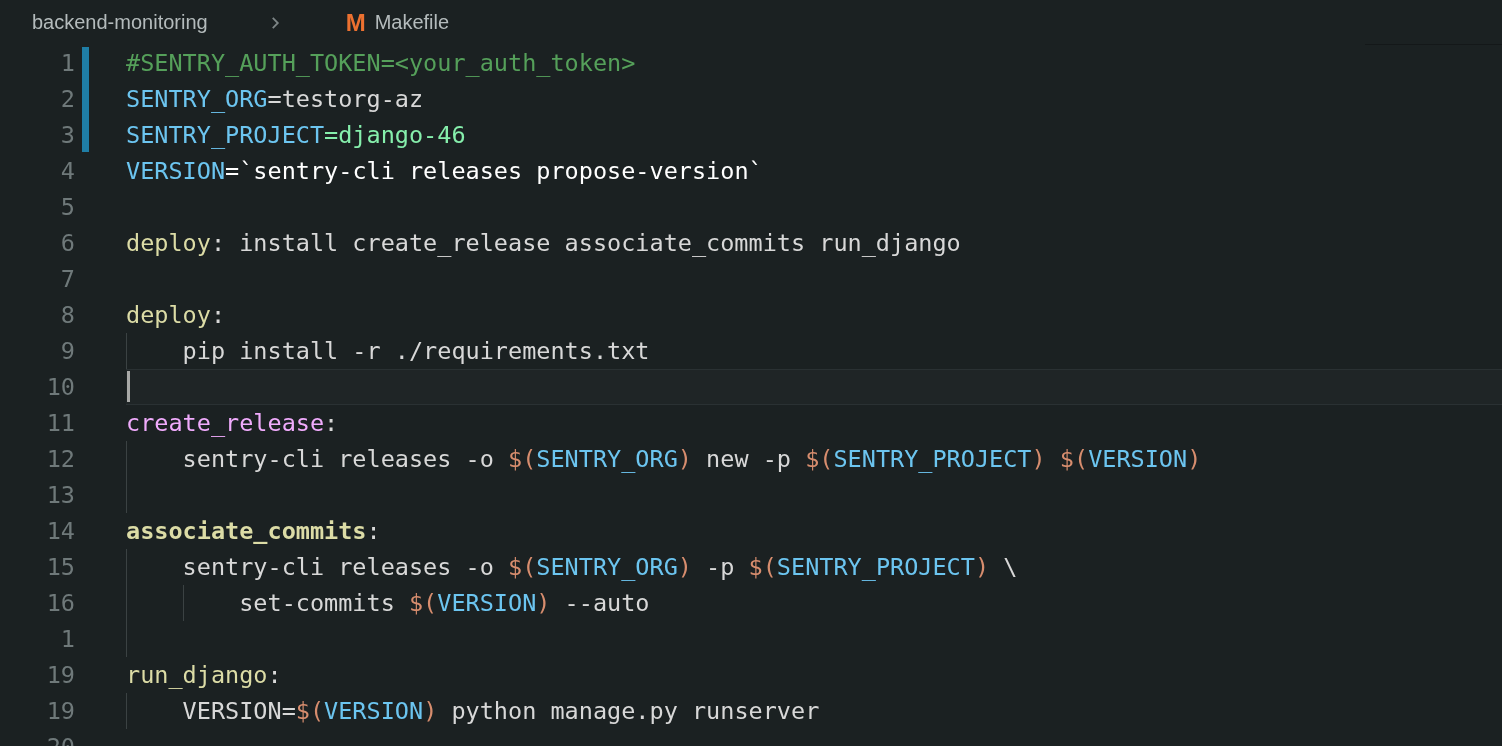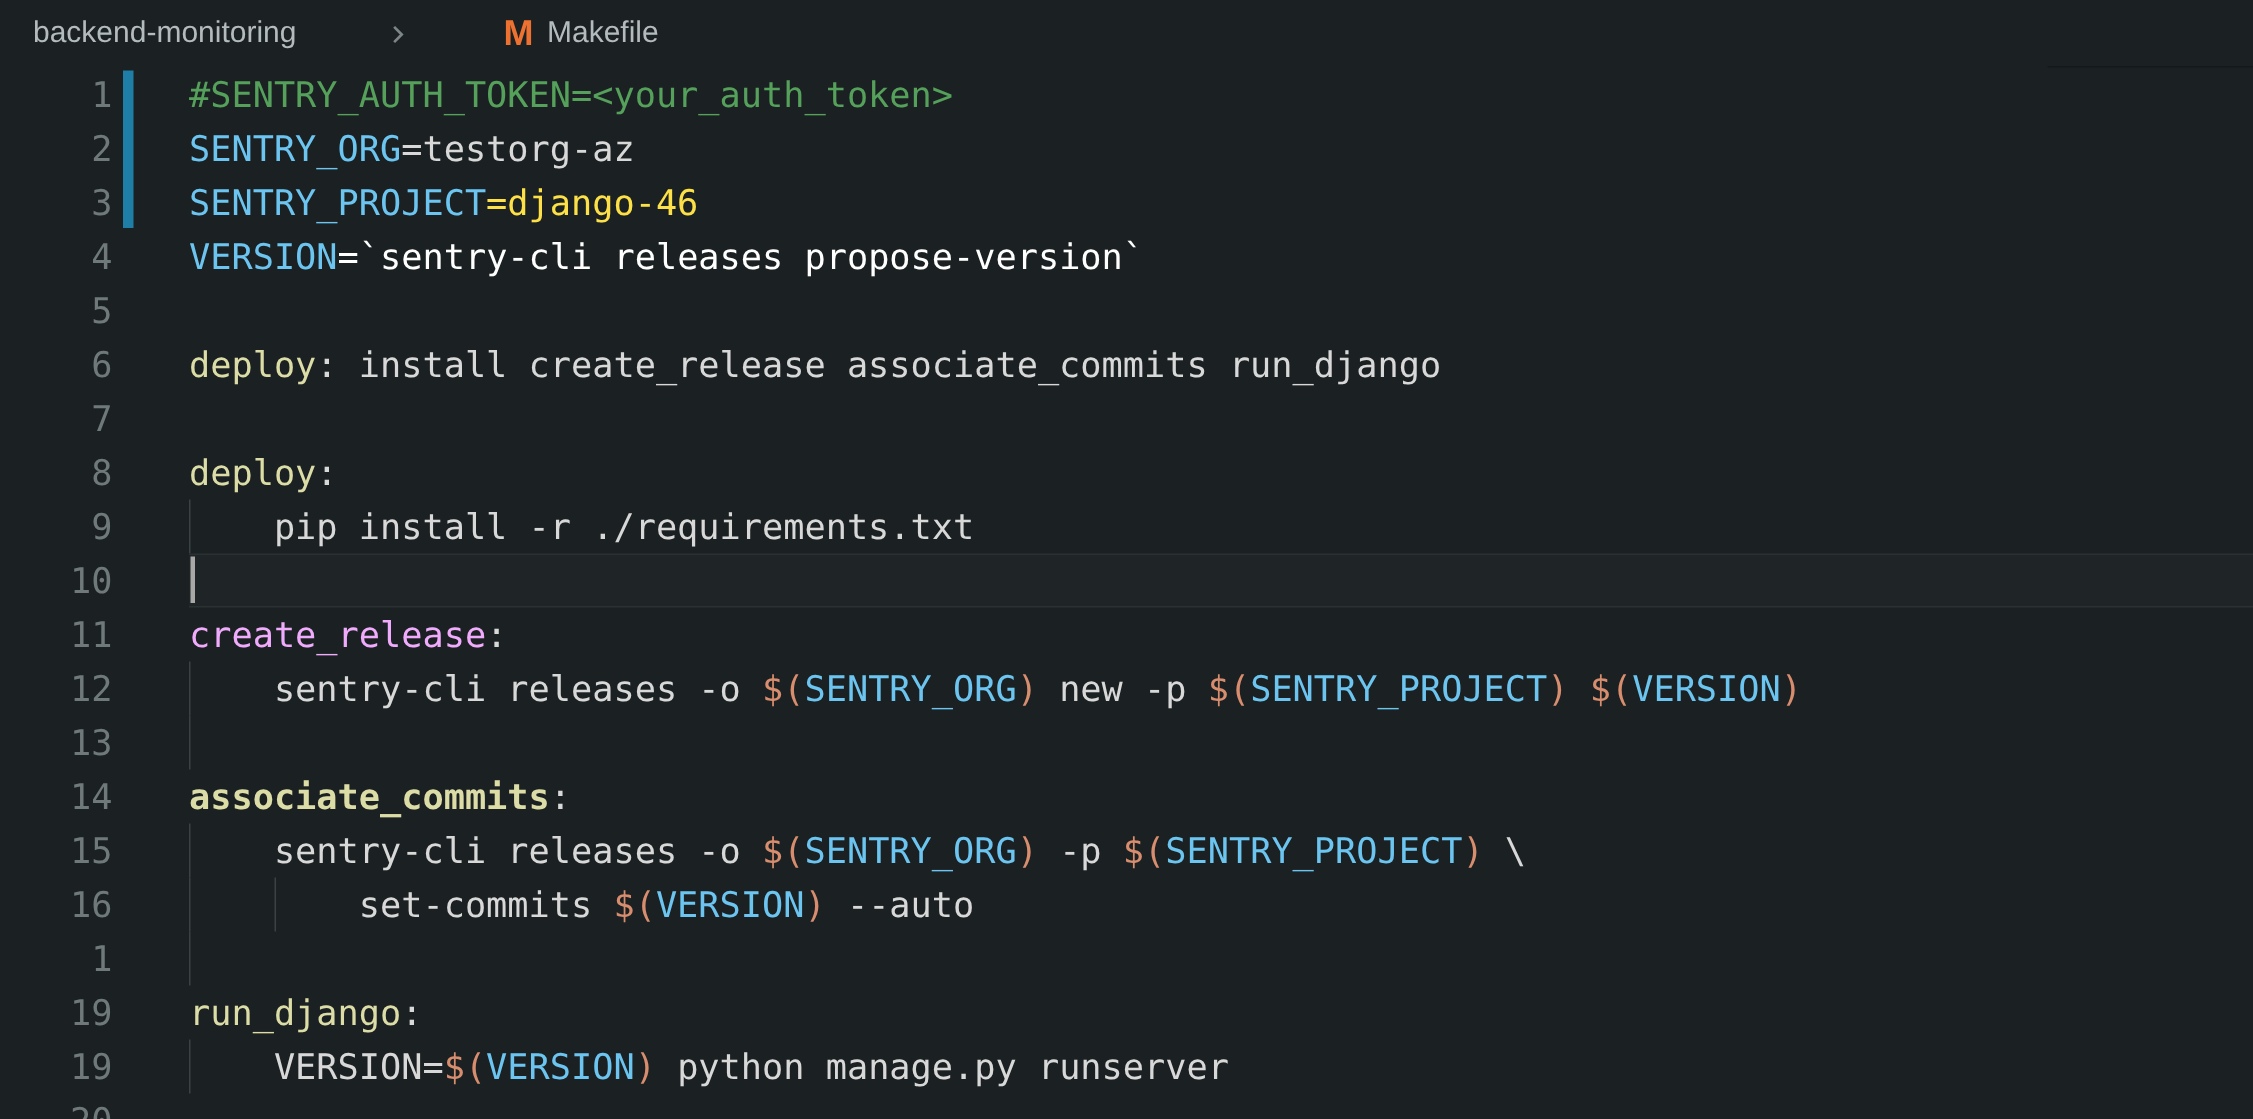--- a/index.html
+++ b/index.html
@@ -8,21 +8,21 @@
     background:#1b2122;
     overflow:hidden;
     position:relative;
     font-family:"DejaVu Sans Mono", monospace;
   }
   
   .breadcrumb{
     height:45px;
     display:flex;
     align-items:center;
-    padding-left:22px;
+    padding-left:32px;
     font-family:"Liberation Sans", sans-serif;
     font-size:20px;
     color:#b4bbbc;
     box-sizing:border-box;
     gap:48px;
   }
   .crumb{cursor:pointer;}
   .chev{
     margin:0 4px 0 10px;
     display:flex;align-items:center;
@@ -100,21 +100,21 @@
   </span>
   <span class="file-crumb">
     <span class="micon">M</span>
     <span>Makefile</span>
   </span>
 </div>
 
 <div id="editor">
     <div class="line"><span class="ln">1</span><span class="code"><span style="color: rgb(85, 160, 90);">#SENTRY_AUTH_TOKEN=&lt;your_auth_token&gt;</span></span></div>
     <div class="line"><span class="ln">2</span><span class="code"><span style="color: rgb(108, 197, 240);">SENTRY_ORG</span><span style="color: rgb(216, 216, 216);">=testorg-az</span></span></div>
-    <div class="line"><span class="ln">3</span><span class="code"><span style="color: rgb(108, 197, 240);">SENTRY_PROJECT</span><span style="color: #fde047;">=django-46</span></span></div>
+    <div class="line"><span class="ln">3</span><span class="code"><span style="color: rgb(108, 197, 240);">SENTRY_PROJECT</span><span style="color: #86efac;">=django-46</span></span></div>
     <div class="line"><span class="ln">4</span><span class="code"><span style="color: rgb(108, 197, 240);">VERSION</span><span style="color: #ffffff;">=`sentry-cli releases propose-version`</span></span></div>
     <div class="line"><span class="ln">5</span><span class="code"></span></div>
     <div class="line"><span class="ln">6</span><span class="code"><span style="color: rgb(220, 220, 166);">deploy</span><span style="color: rgb(216, 216, 216);">: install create_release associate_commits run_django</span></span></div>
     <div class="line"><span class="ln">7</span><span class="code"></span></div>
     <div class="line"><span class="ln">8</span><span class="code"><span style="color: rgb(220, 220, 166);">deploy</span><span style="color: rgb(216, 216, 216);">:</span></span></div>
     <div class="line"><div class="guide" style="left: 126px;"></div><span class="ln">9</span><span class="code"><span style="color: rgb(216, 216, 216);">    pip install -r ./requirements.txt</span></span></div>
     <div class="line"><div class="curline-box"></div><span class="ln">10</span><span class="code"></span><div class="cursor"></div></div>
     <div class="line"><span class="ln">11</span><span class="code"><span style="color: #f0abfc;">create_release</span><span style="color: rgb(216, 216, 216);">:</span></span></div>
     <div class="line"><div class="guide" style="left: 126px;"></div><span class="ln">12</span><span class="code"><span style="color: rgb(216, 216, 216);">    sentry-cli releases -o </span><span style="color: rgb(215, 141, 110);">$(</span><span style="color: rgb(108, 197, 240);">SENTRY_ORG</span><span style="color: rgb(215, 141, 110);">)</span><span style="color: rgb(216, 216, 216);"> new -p </span><span style="color: rgb(215, 141, 110);">$(</span><span style="color: rgb(108, 197, 240);">SENTRY_PROJECT</span><span style="color: rgb(215, 141, 110);">)</span><span style="color: rgb(216, 216, 216);"> </span><span style="color: rgb(215, 141, 110);">$(</span><span style="color: rgb(108, 197, 240);">VERSION</span><span style="color: rgb(215, 141, 110);">)</span></span></div>
     <div class="line"><div class="guide" style="left: 126px;"></div><span class="ln">13</span><span class="code"></span></div>

